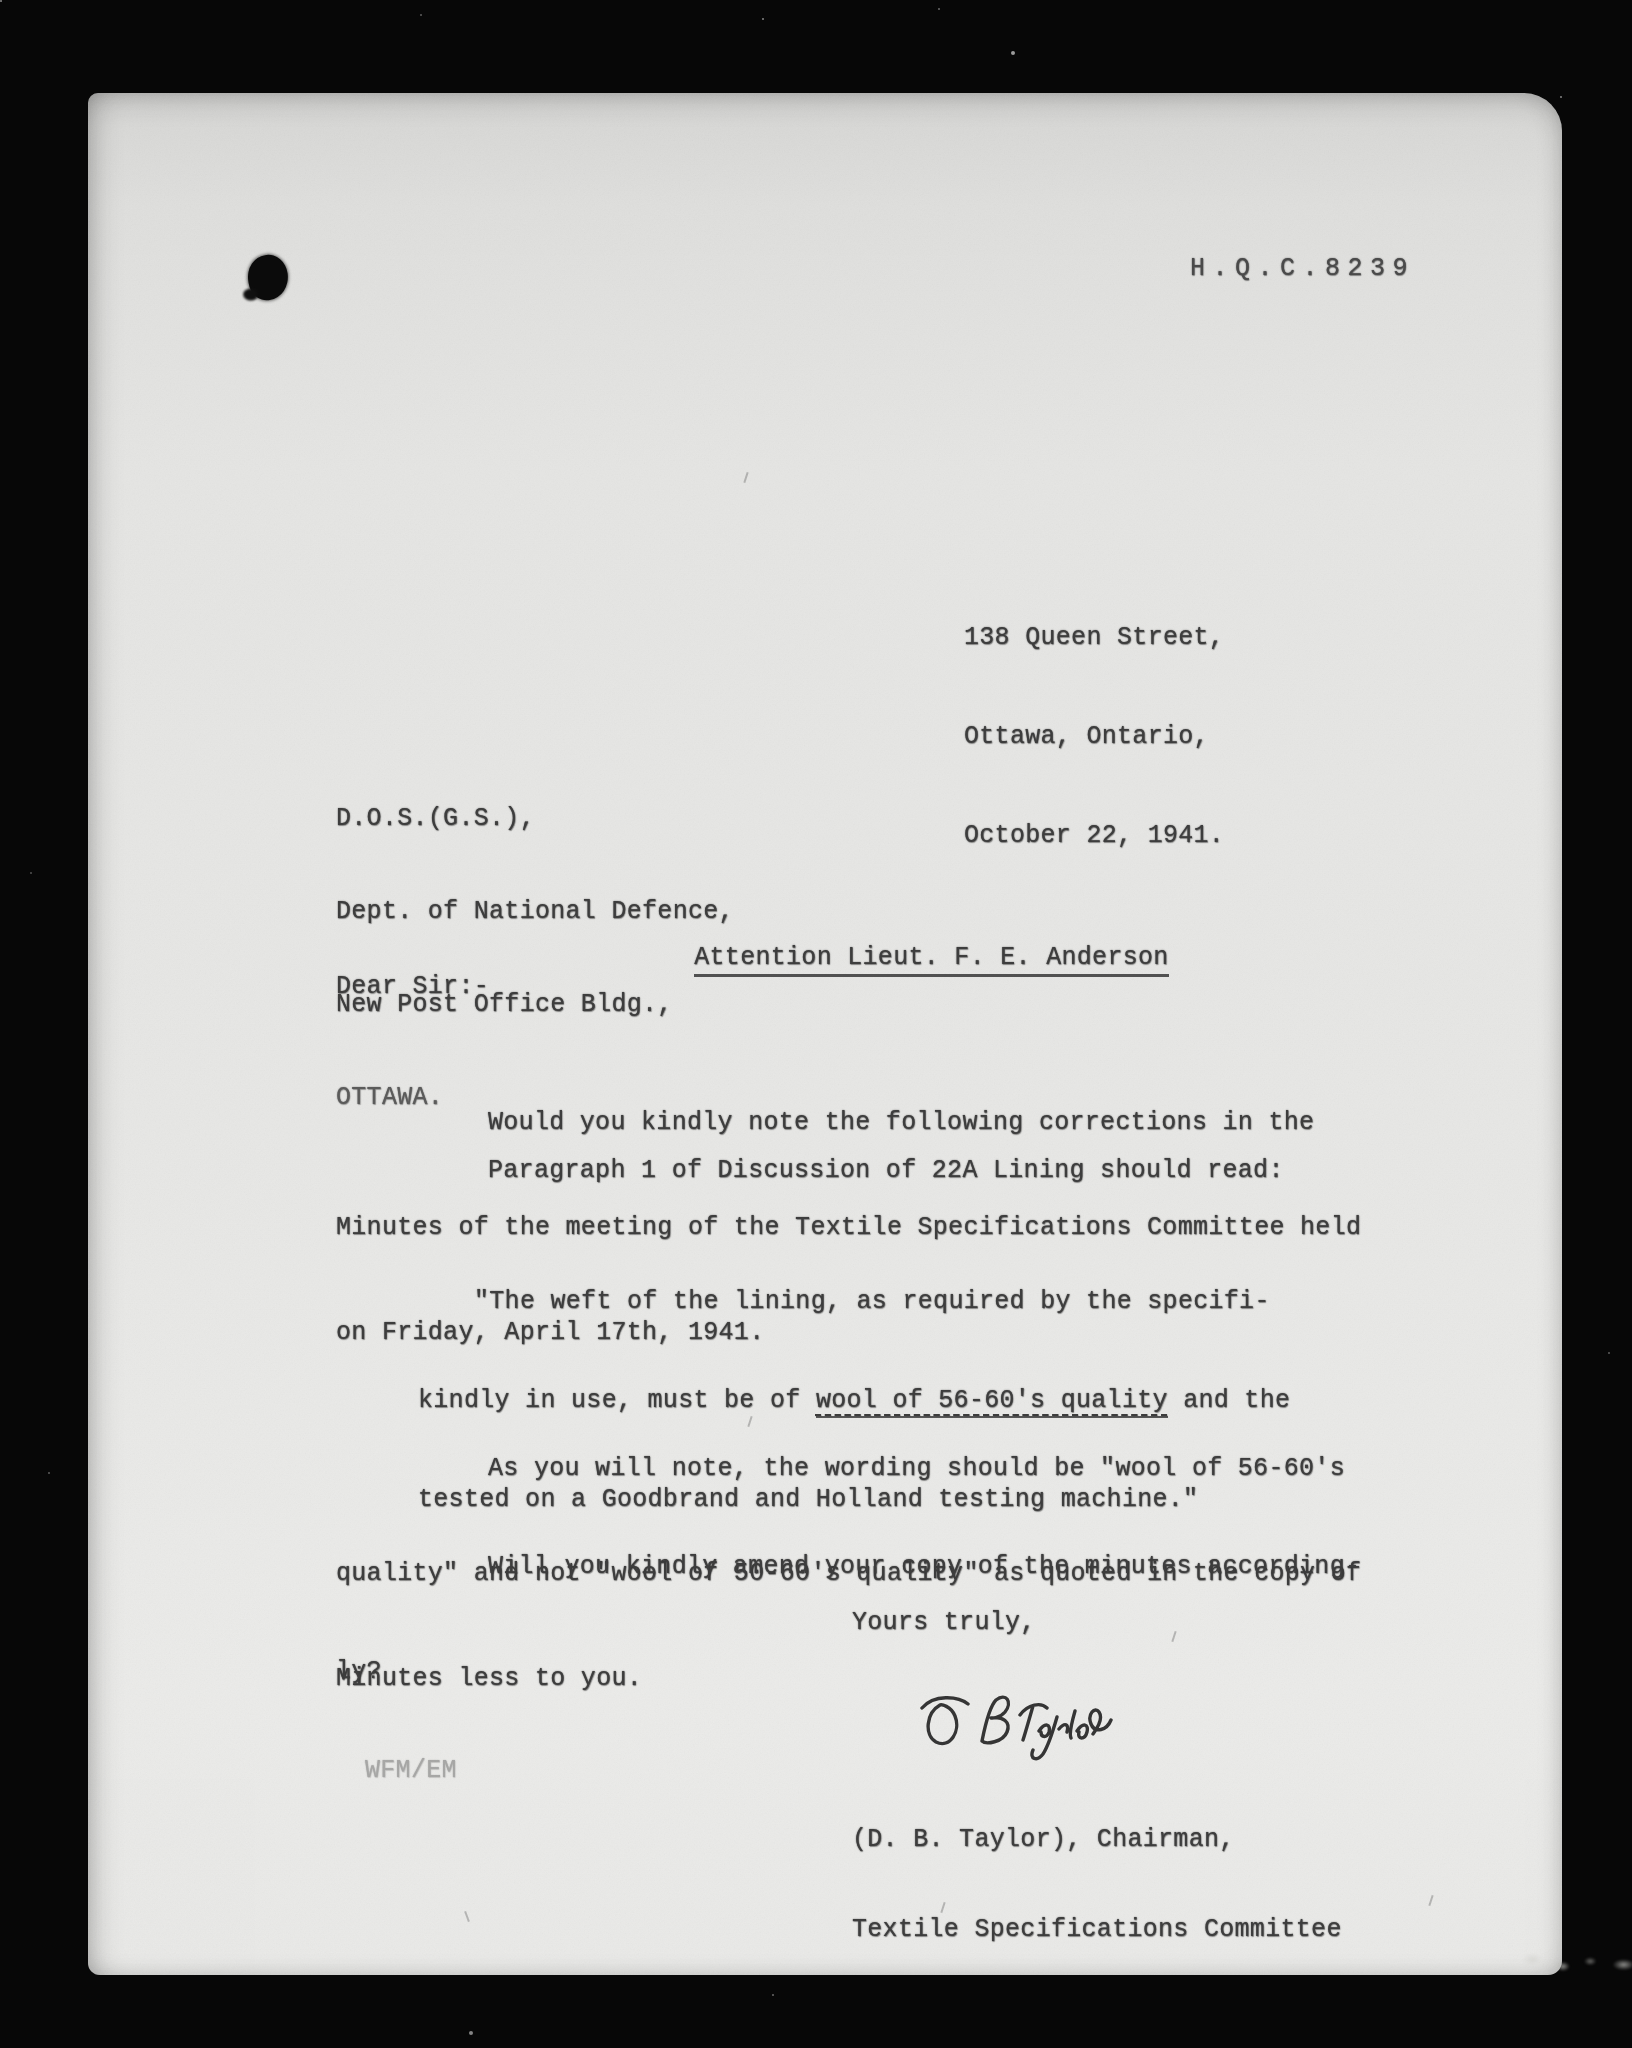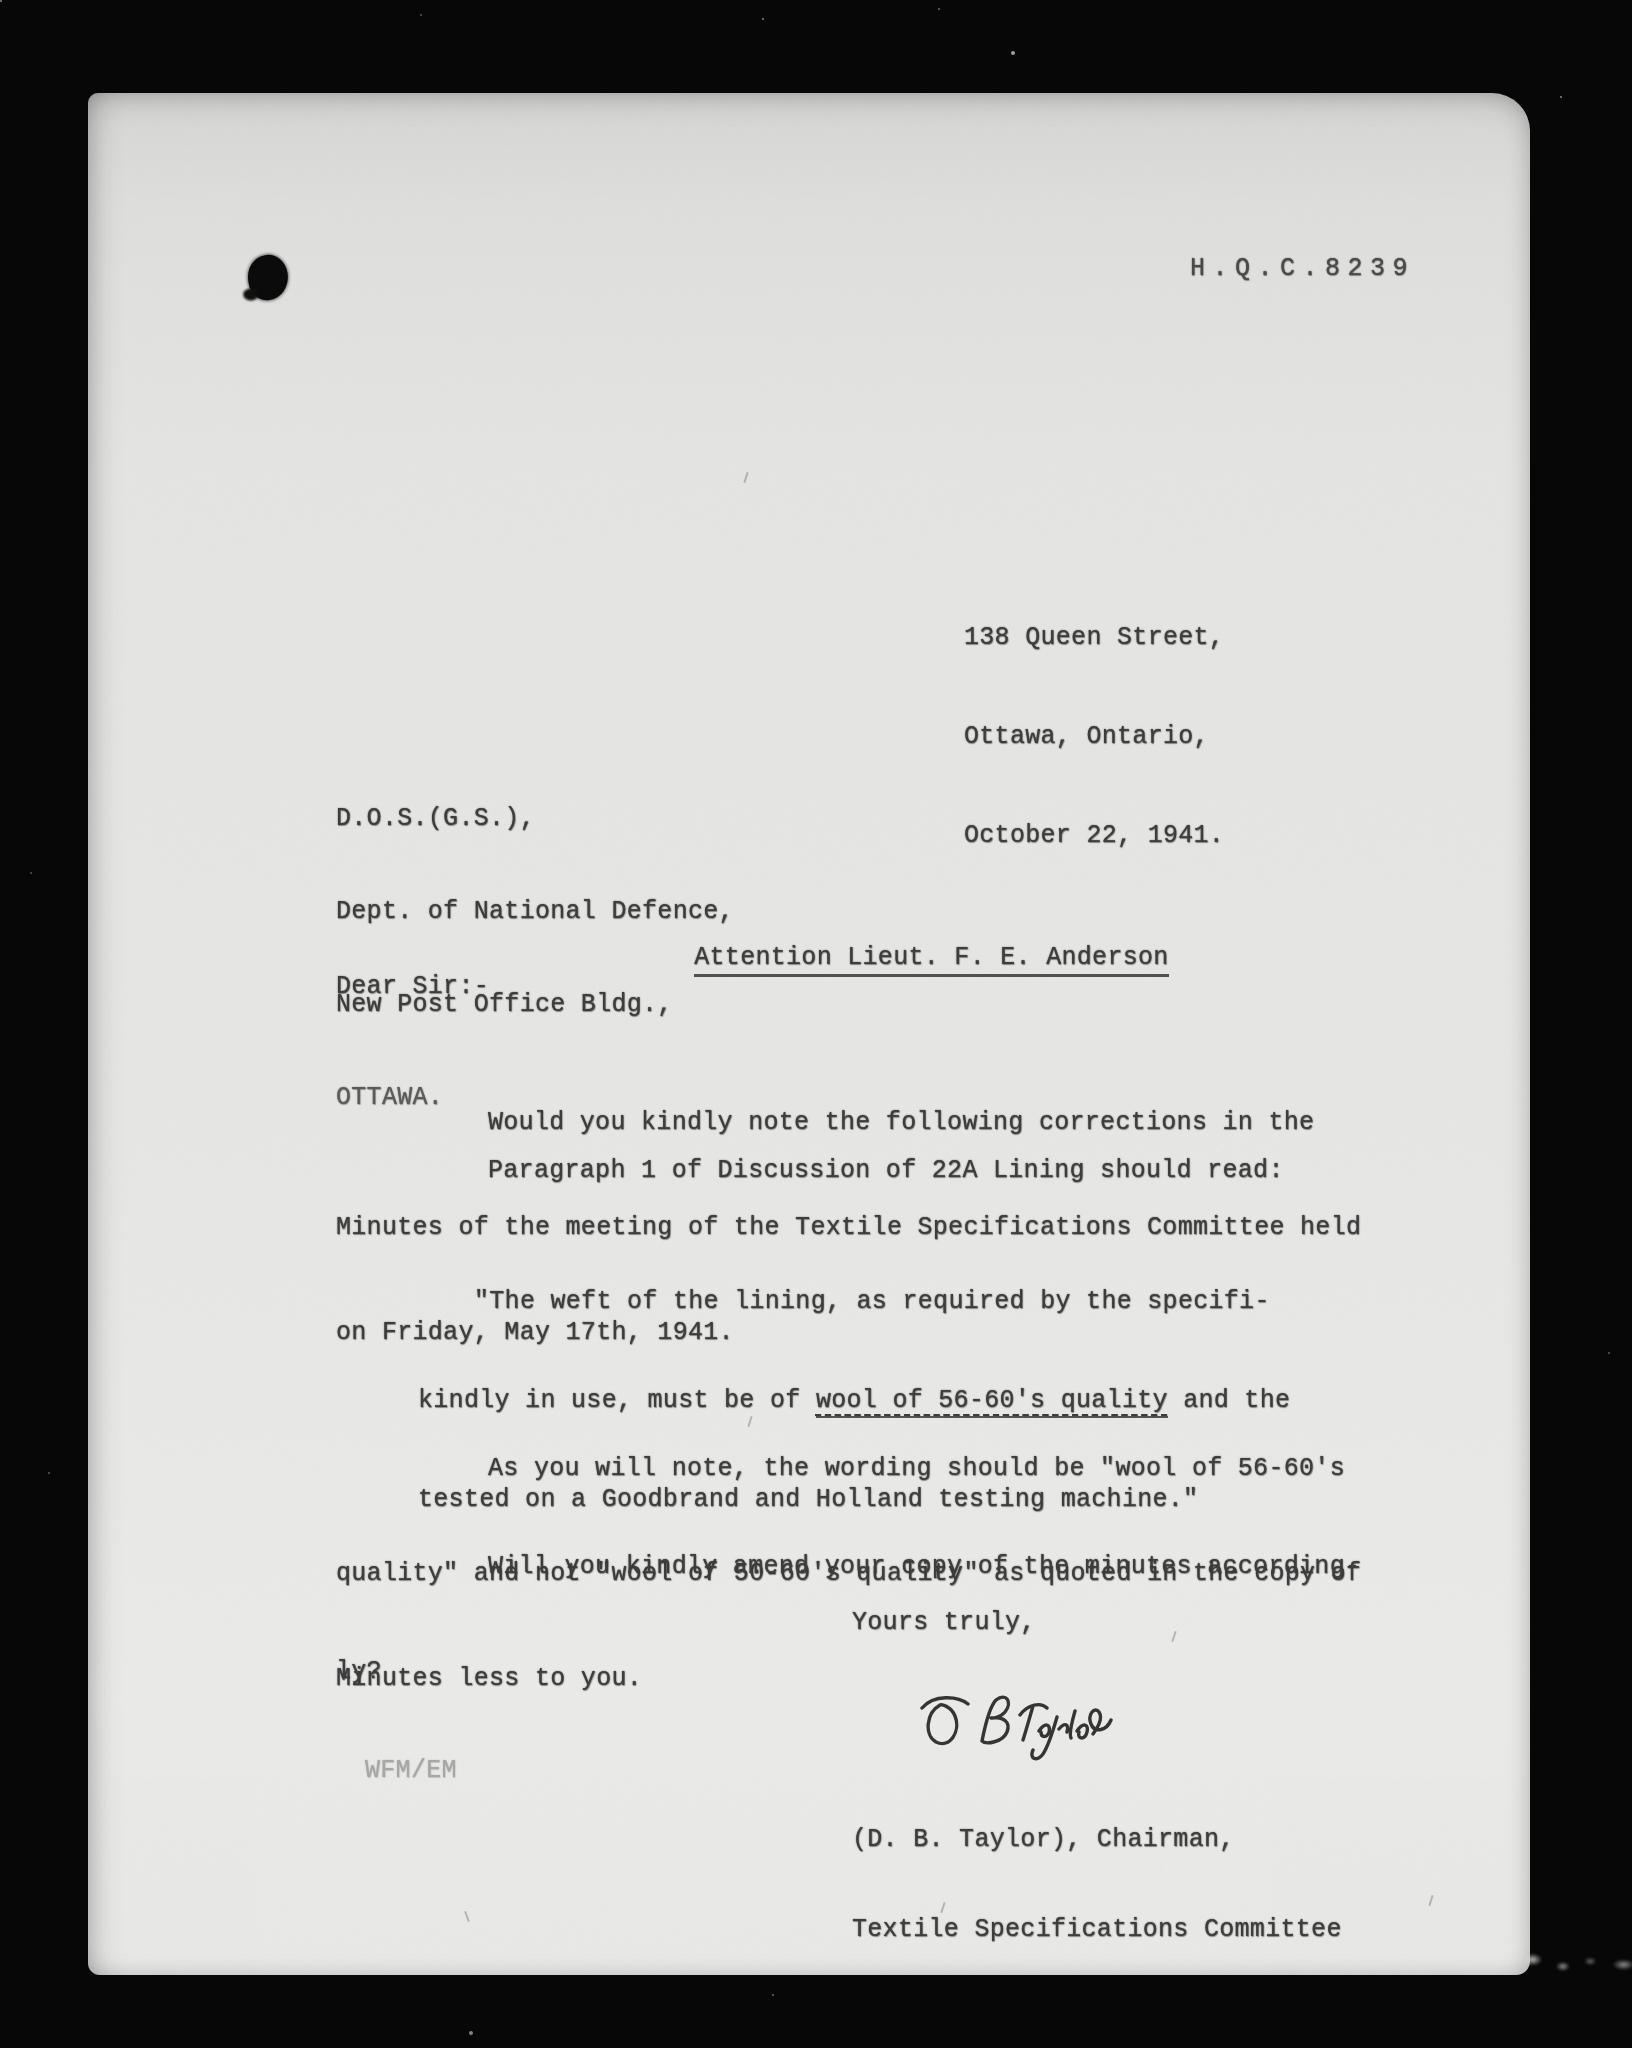--- a/index.html
+++ b/index.html
@@ -8,20 +8,21 @@
     font-family:"Liberation Mono","DejaVu Sans Mono",monospace;
   }
   
   .paper{
     position:absolute;left:88px;top:93px;width:1442px;height:1882px;
     background:linear-gradient(180deg,#d6d6d4 0%,#dfdfdd 6%,#e5e5e3 20%,#e7e7e5 55%,#ecece a 85%,#e9e9e7 100%);
     background:linear-gradient(180deg,#d6d6d4 0%,#dfdfdd 6%,#e5e5e3 20%,#e7e7e5 55%,#ebebe9 85%,#e9e9e7 100%);
     border-radius:10px 38px 14px 12px;
     box-shadow:inset 20px 0 34px -20px rgba(0,0,0,.28), inset 0 16px 34px -16px rgba(0,0,0,.24),
                inset -14px 0 28px -16px rgba(0,0,0,.18), inset 0 -12px 26px -14px rgba(0,0,0,.12);
+    padding-left:32px;
   }
   .grain{position:absolute;left:0;top:0;width:100%;height:100%;border-radius:inherit;pointer-events:none;}
   
   .tw{
     position:absolute;color:#3d3d3d;font-size:25px;line-height:35px;white-space:pre;
     text-shadow:0 0 1.4px rgba(55,55,55,.85), .6px .6px .9px rgba(55,55,55,.45);
     letter-spacing:.3px;
   }
   .lh33{line-height:33px;}
   .lh31{line-height:31px;}
@@ -102,21 +103,21 @@
     <div>Dept. of National Defence,</div>
     <div>New Post Office Bldg.,</div>
     <div class="faded">OTTAWA.</div>
   </div>
 
   <div class="tw" style="left:248px;top:876px;">Dear Sir:-</div>
 
   <div class="tw" style="left:248px;top:942px;">
     <div class="indent">Would you kindly note the following corrections in the</div>
     <div>Minutes of the meeting of the Textile Specifications Committee held</div>
-    <div>on Friday, May 17th, 1941.</div>
+    <div>on Friday, April 17th, 1941.</div>
   </div>
 
   <div class="tw" style="left:400px;top:1060px;">Paragraph 1 of Discussion of 22A Lining should read:</div>
 
   <div class="tw lh33" style="left:330px;top:1126px;">
     <div class="qindent">"The weft of the lining, as required by the specifi-</div>
     <div><span>kindly in use, must be of </span><span class="u2">wool of 56-60's quality</span><span> and the</span></div>
     <div>tested on a Goodbrand and Holland testing machine."</div>
   </div>
 

